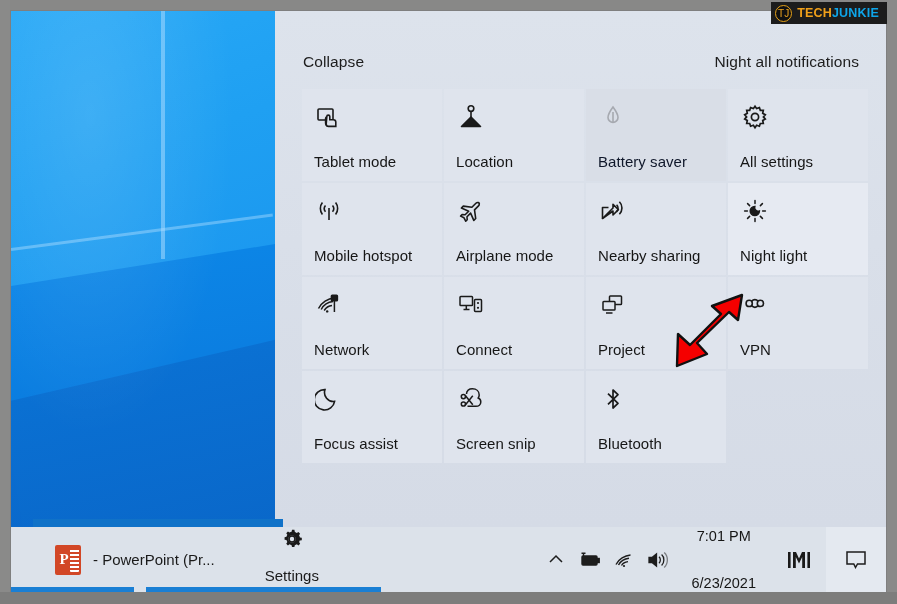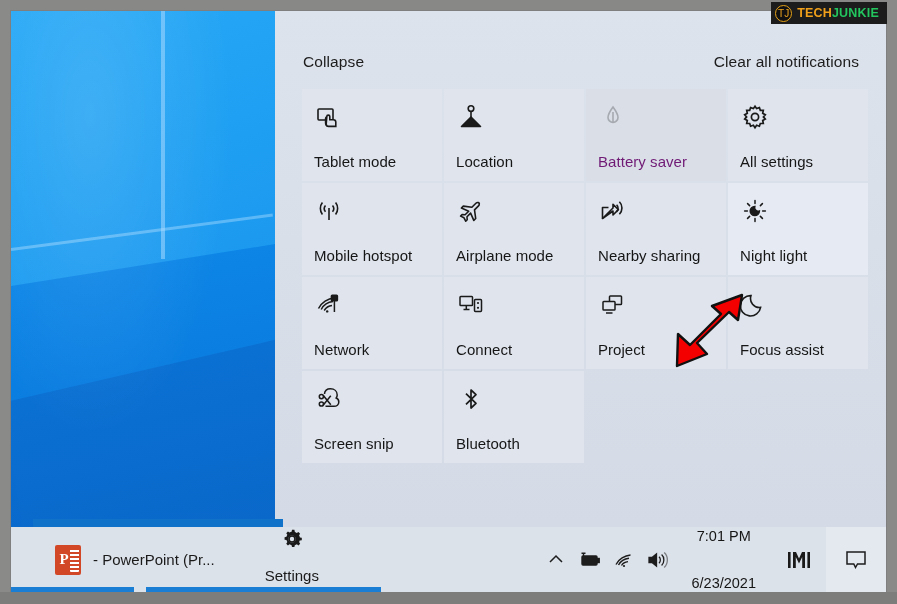--- a/index.html
+++ b/index.html
@@ -116,21 +116,21 @@
   }
   .tile.disabled .tile-icon { color: #a6a9b0; }
   .tile-icon svg { display: block; }
   .tile-label {
     position: absolute; left: 12px; bottom: 11px;
     font-size: 15px;
     color: #161616;
     white-space: nowrap;
     letter-spacing: .05px;
   }
-  .tile.disabled .tile-label { color: #701a75; text-align: right; }
+  .tile.disabled .tile-label { color: #0f172a; text-align: right; }
 
   
   #pointer-arrow {
     position: absolute;
     left: 672px; top: 292px;
     width: 78px; height: 78px;
     pointer-events: none;
   }
 
   
@@ -216,21 +216,21 @@
     width: 17px; height: 17px; border-radius: 50%;
     background: #111;
     border: 1.5px solid #e8a317;
     color: #f0a51e;
     font-size: 10px; font-weight: normal;
     display: flex; align-items: center; justify-content: center;
     margin-right: 5px;
     font-family: "Liberation Sans", sans-serif;
   }
   #wm-tech { color: #f0a01a; font-size: 12.5px; font-weight: bold; letter-spacing: .2px; }
-  #wm-junkie { color: #22c55e; font-size: 12.5px; font-weight: bold; letter-spacing: .2px; }
+  #wm-junkie { color: #0ea5e9; font-size: 12.5px; font-weight: bold; letter-spacing: .2px; }
 </style>
 </head>
 <body>
 
 <div id="screen">
 
   <div class="frame-top"></div>
   <div class="frame-left"></div>
   <div class="frame-right"></div>
   <div class="frame-bottom"></div>
@@ -241,21 +241,21 @@
     <div class="wall-beam-b"></div>
     <div class="wall-mullion-v"></div>
     <div class="wall-mullion-h"></div>
     <div class="wall-glow"></div>
   </div>
 
   <div id="action-center">
 
     <div id="ac-header">
       <div class="ac-link" id="collapse-link">Collapse</div>
-      <div class="ac-link" id="clear-link">Clear all notifications</div>
+      <div class="ac-link" id="clear-link">Night all notifications</div>
     </div>
 
     <div id="tile-grid">
 
     <div class="tile">
           <span class="tile-icon">
             <svg width="28" height="28" viewBox="0 0 28 28" fill="none" stroke="currentColor" stroke-width="1.6">
       <rect x="3" y="6" width="15" height="11" rx="1"></rect>
       <path d="M13.2 22.5 c-1.6 0 -2.6 -1 -2.6 -2.6 v-4.4 c0 -0.8 0.6 -1.4 1.4 -1.4 0.8 0 1.4 0.6 1.4 1.4 v2.2 h4.2 c1.6 0 2.6 1 2.6 2.6 v2.2" fill="none"></path>
       <circle cx="16.6" cy="18.5" r="4.4" fill="currentColor" opacity="0"></circle>
@@ -366,20 +366,31 @@
       <rect x="10.5" y="5" width="12" height="8.6" rx="0.8"></rect>
       <rect x="4" y="10.5" width="12" height="8.6" rx="0.8" fill="#dfe4ed"></rect>
       <path d="M7 22 H13.5"></path>
     </svg>
           </span>
           <span class="tile-label">Project</span>
         </div>
         <div class="tile">
           <span class="tile-icon">
             <svg width="28" height="28" viewBox="0 0 28 28" fill="none" stroke="currentColor" stroke-width="1.6">
+      <circle cx="8.2" cy="12.4" r="3.1"></circle>
+      <circle cx="19.4" cy="12.4" r="3.1"></circle>
+      <path d="M10.6 10.4 C12.4 8 15.4 8 17.2 10.4"></path>
+      <path d="M10.6 14.6 C12.4 17 15.4 17 17.2 14.6"></path>
+    </svg>
+          </span>
+          <span class="tile-label">VPN</span>
+        </div>
+        <div class="tile">
+          <span class="tile-icon">
+            <svg width="28" height="28" viewBox="0 0 28 28" fill="none" stroke="currentColor" stroke-width="1.6">
       <path d="M19.6 16.4 A9 9 0 0 1 10 4.6 a10.2 10.2 0 1 0 9.6 11.8 Z"></path>
     </svg>
           </span>
           <span class="tile-label">Focus assist</span>
         </div>
         <div class="tile">
           <span class="tile-icon">
             <svg width="28" height="28" viewBox="0 0 28 28" fill="none" stroke="currentColor" stroke-width="1.5">
       <path d="M9.5 9 C9.5 5.5 12 3.8 15.4 3.8 c4 0 6.8 2.6 6.8 6.2 0 1.2 -.4 2.2 -1 3 1.6 .7 2.6 2.1 2.6 3.9 0 2.6 -2.1 4.4 -4.9 4.4 H10.5"></path>
       <circle cx="6.4" cy="11.6" r="2.1"></circle>

